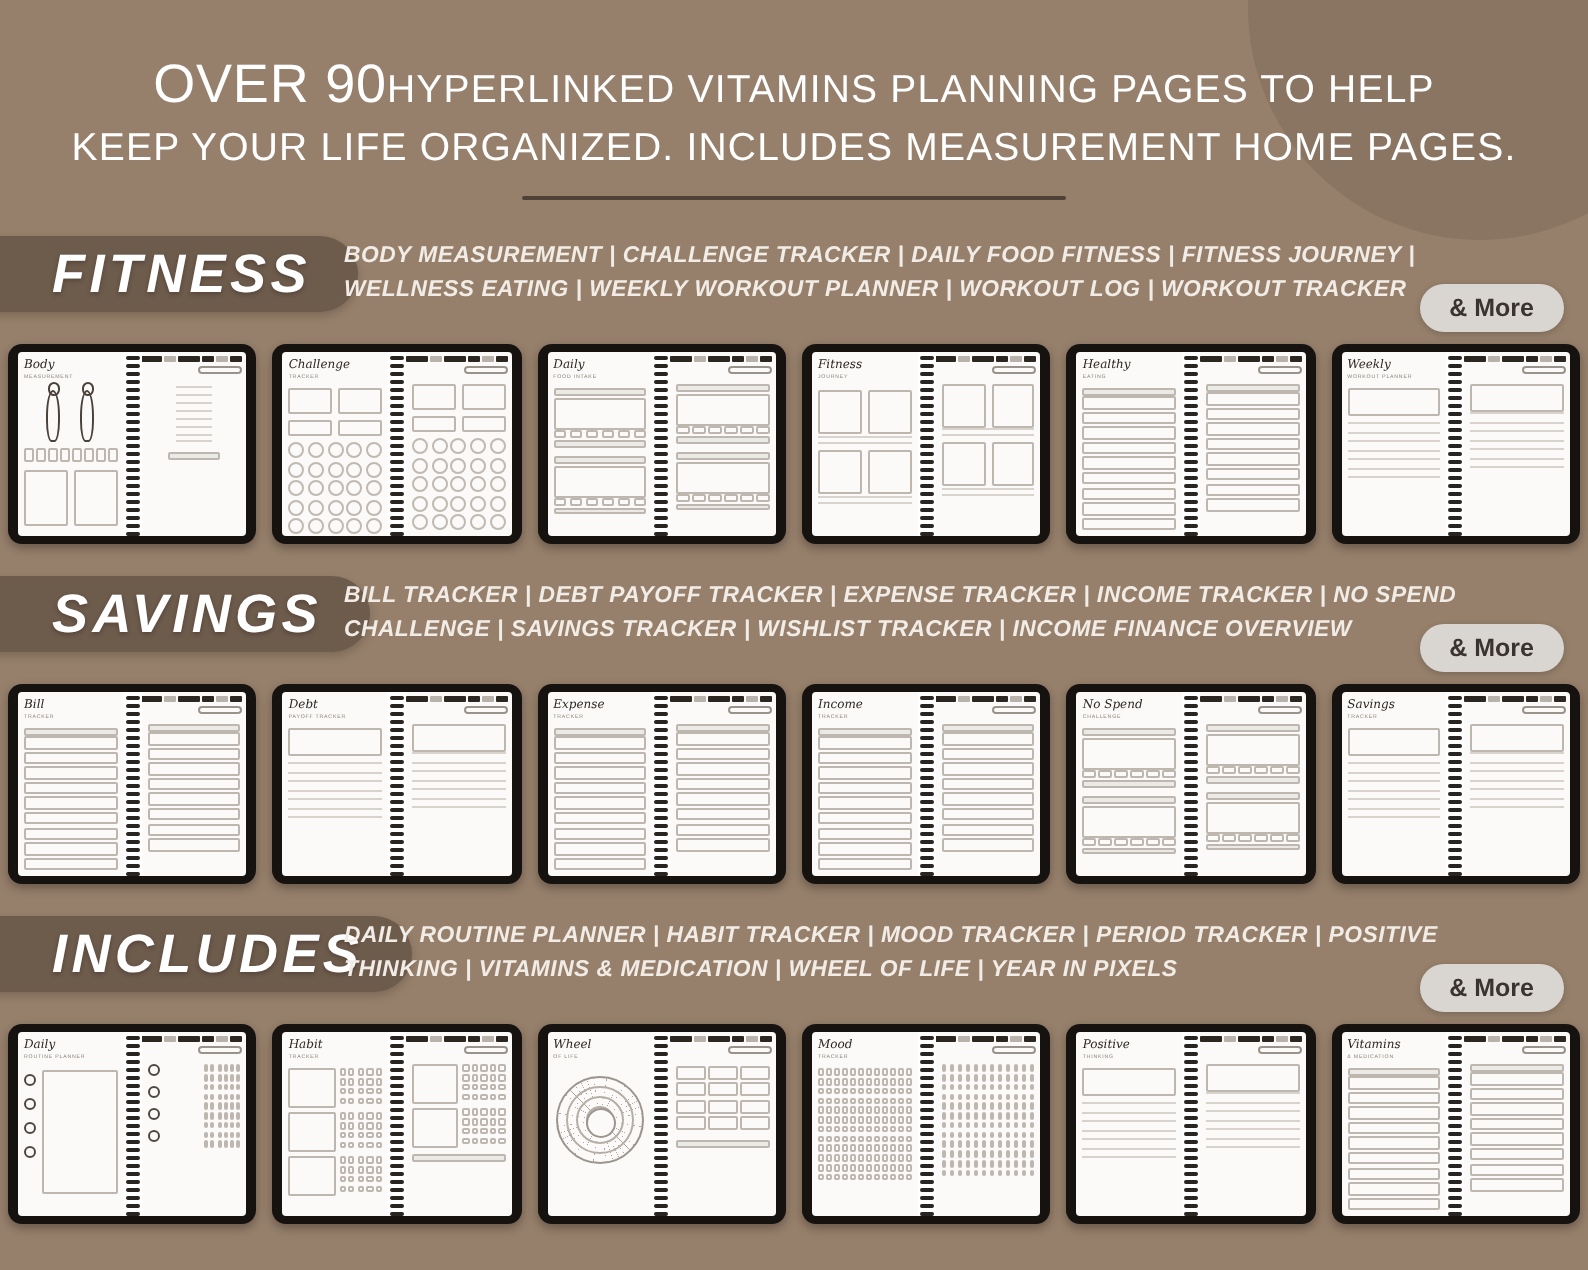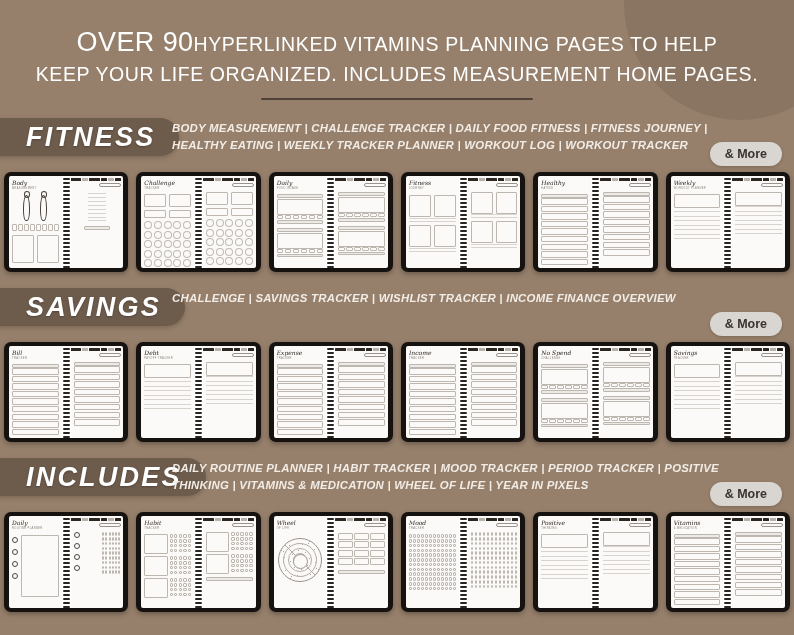--- a/index.html
+++ b/index.html
@@ -278,21 +278,21 @@
 </div>
 
 <div id="sections-root">
     <div class="section" style="margin-top: 16px;">
       <div class="section-head">
         <div class="cat-pill">
           <span class="cat-pill-label">FITNESS</span>
         </div>
         <div class="cat-desc" style="left: 172px; top: 4px;">
           <div>BODY MEASUREMENT |  CHALLENGE TRACKER |  DAILY FOOD FITNESS |  FITNESS JOURNEY |</div>
-          <div>HEALTHY EATING |  WEEKLY TRACKER PLANNER |  WORKOUT LOG |  WORKOUT TRACKER</div>
+          <div>WELLNESS EATING |  WEEKLY WORKOUT PLANNER |  WORKOUT LOG |  WORKOUT TRACKER</div>
         </div>
         <div class="more-badge">&amp; More</div>
       </div>
       <div class="tablet-row">
         <div class="tablet">
           <div class="screen">
             <div class="page">
               <div class="hand-title">Body</div>
               <div class="sub-title">MEASUREMENT</div>
               <div style="display:flex;justify-content:space-around;margin:5px 6px 3px">
@@ -785,20 +785,21 @@
           </div>
         </div>
       </div>
     </div>
     <div class="section" style="margin-top: 14px;">
       <div class="section-head">
         <div class="cat-pill">
           <span class="cat-pill-label">SAVINGS</span>
         </div>
         <div class="cat-desc" style="left: 172px; top: 4px;">
+          <div>BILL TRACKER |  DEBT PAYOFF TRACKER |  EXPENSE TRACKER |  INCOME TRACKER |  NO SPEND</div>
           <div>CHALLENGE |  SAVINGS TRACKER |  WISHLIST TRACKER |  INCOME FINANCE OVERVIEW</div>
         </div>
         <div class="more-badge">&amp; More</div>
       </div>
       <div class="tablet-row">
         <div class="tablet">
           <div class="screen">
             <div class="page">
               <div class="hand-title">Bill</div>
               <div class="sub-title">TRACKER</div>

